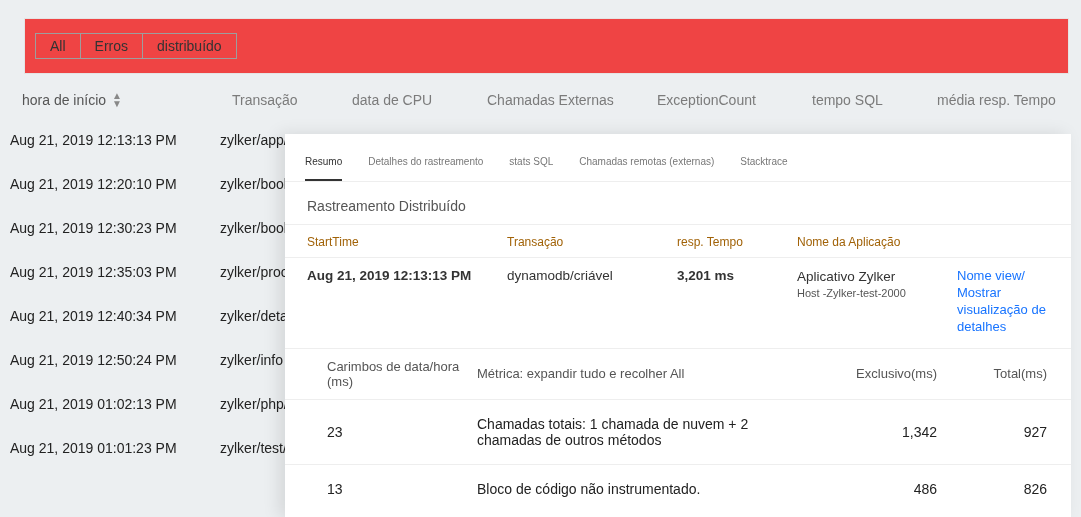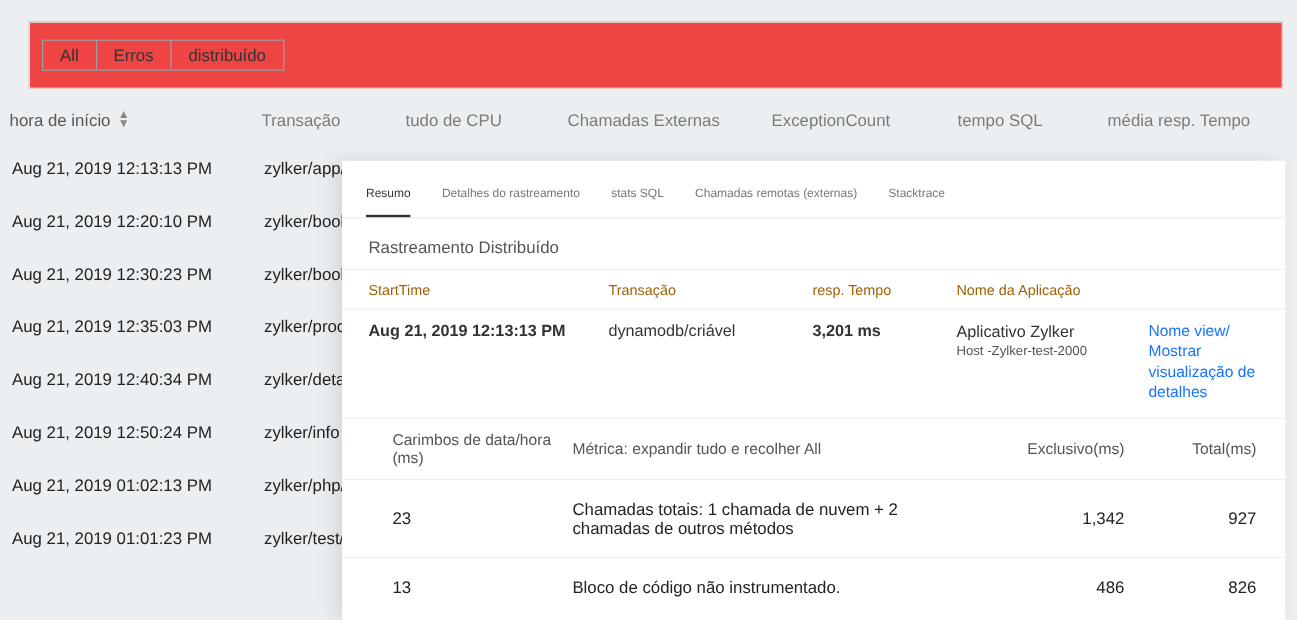--- a/index.html
+++ b/index.html
@@ -26,21 +26,21 @@
     margin-left: 0;
   }
   .filter-tab {
     padding: 4px 14px;
     border-right: 1px solid #9e9e9e;
     font-size: 14px;
   }
   .filter-tab:last-child { border-right: none; }
   .column-headers {
     display: flex;
-    padding: 10px 4px 10px 8px;
+    padding: 10px 4px 10px 22px;
     color: #7b7b7b;
     font-size: 14px;
     align-items: flex-start;
   }
   .col.start  { flex: 0 0 210px; padding-left: 0; color:#555; display:flex; align-items:center; gap:6px;}
   .col.trans  { flex: 0 0 120px; }
   .col.cpu    { flex: 0 0 135px; }
   .col.ext    { flex: 0 0 170px; }
   .col.exc    { flex: 0 0 155px; }
   .col.sql    { flex: 0 0 125px; }
@@ -125,21 +125,21 @@
 
 <div class="column-headers">
   <div class="col start">
     <span>hora de início</span>
     <span class="sort-ico">
         <span>▲</span>
         <span>▼</span>
       </span>
   </div>
   <div class="col trans">Transação</div>
-  <div class="col cpu">tudo de CPU</div>
+  <div class="col cpu">data de CPU</div>
   <div class="col ext">Chamadas Externas</div>
   <div class="col exc">ExceptionCount</div>
   <div class="col sql">tempo SQL</div>
   <div class="col avg">média resp. Tempo</div>
 </div>
 
 <div class="tlist">
   <div class="trow">
       <div class="ts">Aug 21, 2019 12:13:13 PM</div>
       <div class="tn">zylker/app/t</div>

